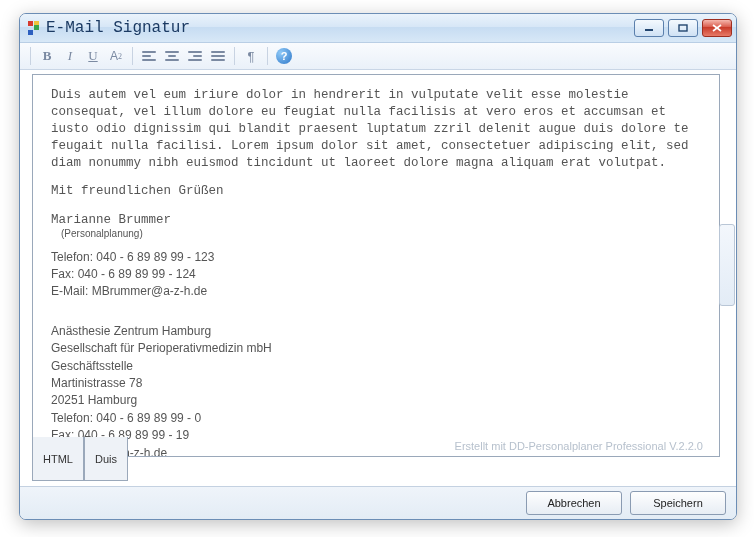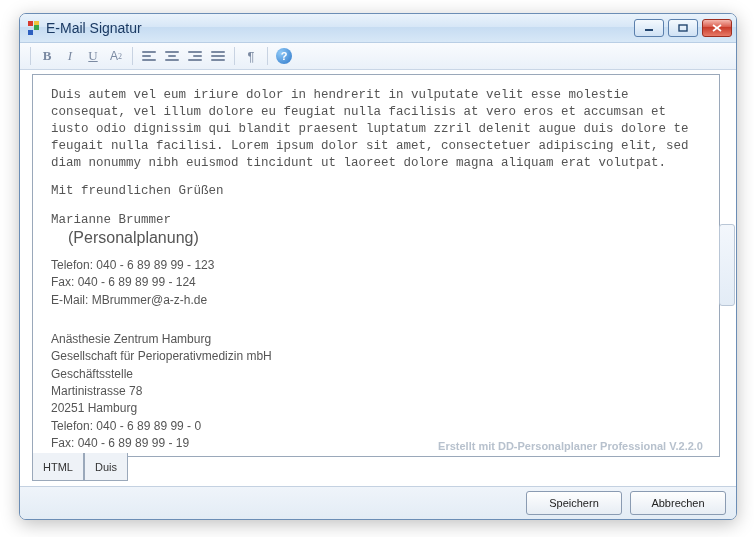--- a/index.html
+++ b/index.html
@@ -43,23 +43,24 @@
     margin-right: 6px;
     display: inline-block;
     position: relative;
   }
   .app-icon span { position:absolute; }
   .app-icon .r { left:2px; top:0; width:5px; height:5px; background:#d63a2f; }
   .app-icon .g { left:8px; top:4px; width:5px; height:5px; background:#3aa54b; }
   .app-icon .b { left:2px; top:9px; width:5px; height:5px; background:#2d5fbf; }
   .app-icon .y { left:8px; top:0px; width:5px; height:5px; background:#f0c33b; }
   .title {
-    font-size: 14px;
+    font-size: 16px;
     color: #1b3a63;
     flex: 1;
+    font-family: Liberation Mono, monospace;
   }
   .win-controls { display:flex; gap:4px; }
   .win-btn {
     width: 28px; height: 16px;
     border: 1px solid #5a7fac;
     border-radius: 3px;
     background: linear-gradient(#f4f9fe,#cfe1f4);
     display:flex; align-items:center; justify-content:center;
     font-size: 10px; color:#23466f;
   }
@@ -98,29 +99,28 @@
   .preview-frame {
     position:absolute;
     left:6px; right:10px; top:0; bottom:24px;
     border: 1px solid #9aa8ba;
     background: #fff;
     padding: 12px 18px 8px 18px;
     overflow: hidden;
   }
   .body-text { font-size: 12.5px; line-height: 1.35; color:#555; }
   .body-text p { margin: 0 0 12px 0; font-family: Liberation Mono, monospace; }
-  .dept { font-size: 16px; color:#555; margin-left:17px; margin-top:-4px; }
+  .dept { font-size: 10px; color:#555; margin-left:10px; margin-top:-4px; }
   .small { font-size:12px; color:#555; line-height:1.45; margin-top:8px; white-space:pre-line; }
   .small.block2 { margin-top:22px; }
   .watermark {
     position:absolute;
     right:16px; bottom:4px;
     font-size:11px;
     color:#b7c1cd;
-    font-weight:bold;
   }
 
   .scroll-stub {
     position:absolute;
     right:-5px; top:150px;
     width:14px; height:80px;
     border:1px solid #b9c6d6;
     border-radius:3px;
     background: linear-gradient(#f3f7fc,#e3ecf6);
   }
@@ -130,21 +130,21 @@
     left:6px; bottom:0;
     height:22px;
     display:flex;
     align-items:flex-end;
   }
   .tab {
     border:1px solid #9aa8ba;
     border-top:none;
     background:#eef2f7;
     height:21px;
-    padding:3px 10px;
+    padding:11px 10px;
     font-size:11px;
     color:#333;
     display:flex; align-items:center;
     margin-right:0px;
   }
   .tab.active { background:#fff; height:23px; position:relative; top:1px; }
 
   .footer {
     position:absolute;
     left:0; right:0; bottom:0;
@@ -276,21 +276,21 @@
 
     <div class="scroll-stub"></div>
 
     <div class="tabs">
       <div class="tab">HTML</div>
       <div class="tab">Duis</div>
     </div>
   </div>
 
   <div class="footer">
+    <div class="btn">
+      <span>Abbrechen</span>
+    </div>
     <div class="btn primary">
       <span>Speichern</span>
     </div>
-    <div class="btn">
-      <span>Abbrechen</span>
-    </div>
   </div>
 
 </div>
 
 </body></html>

